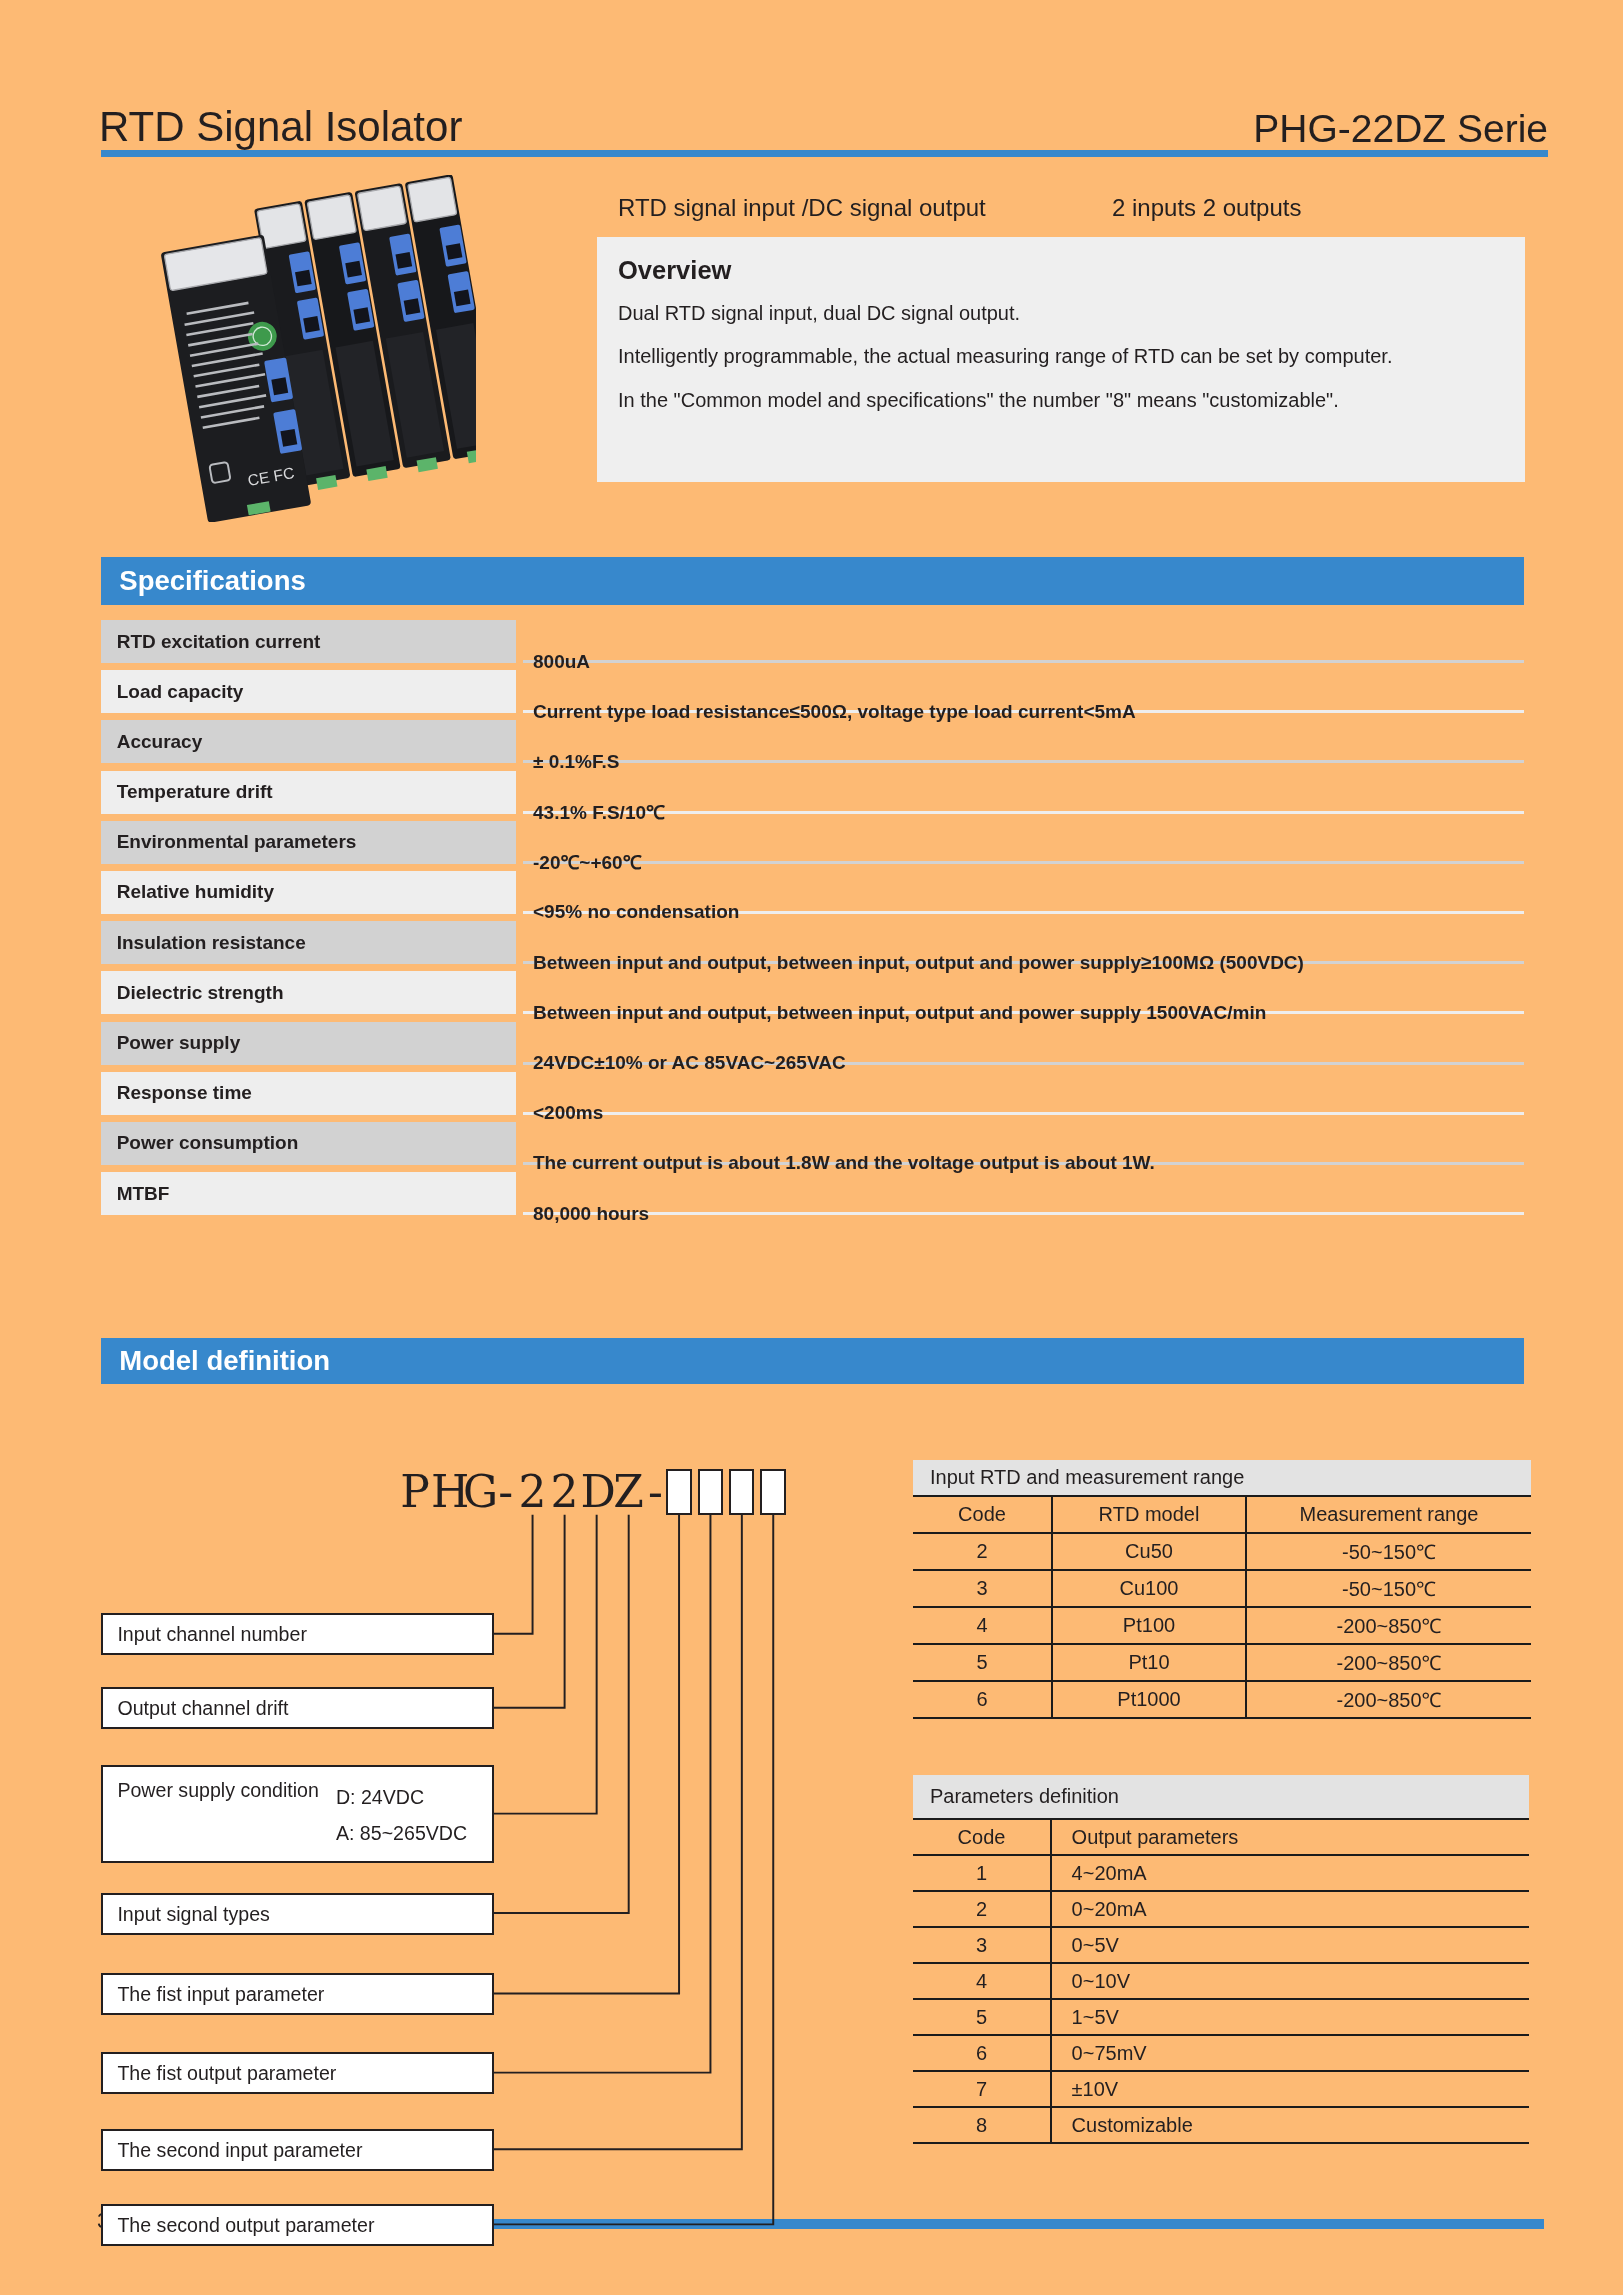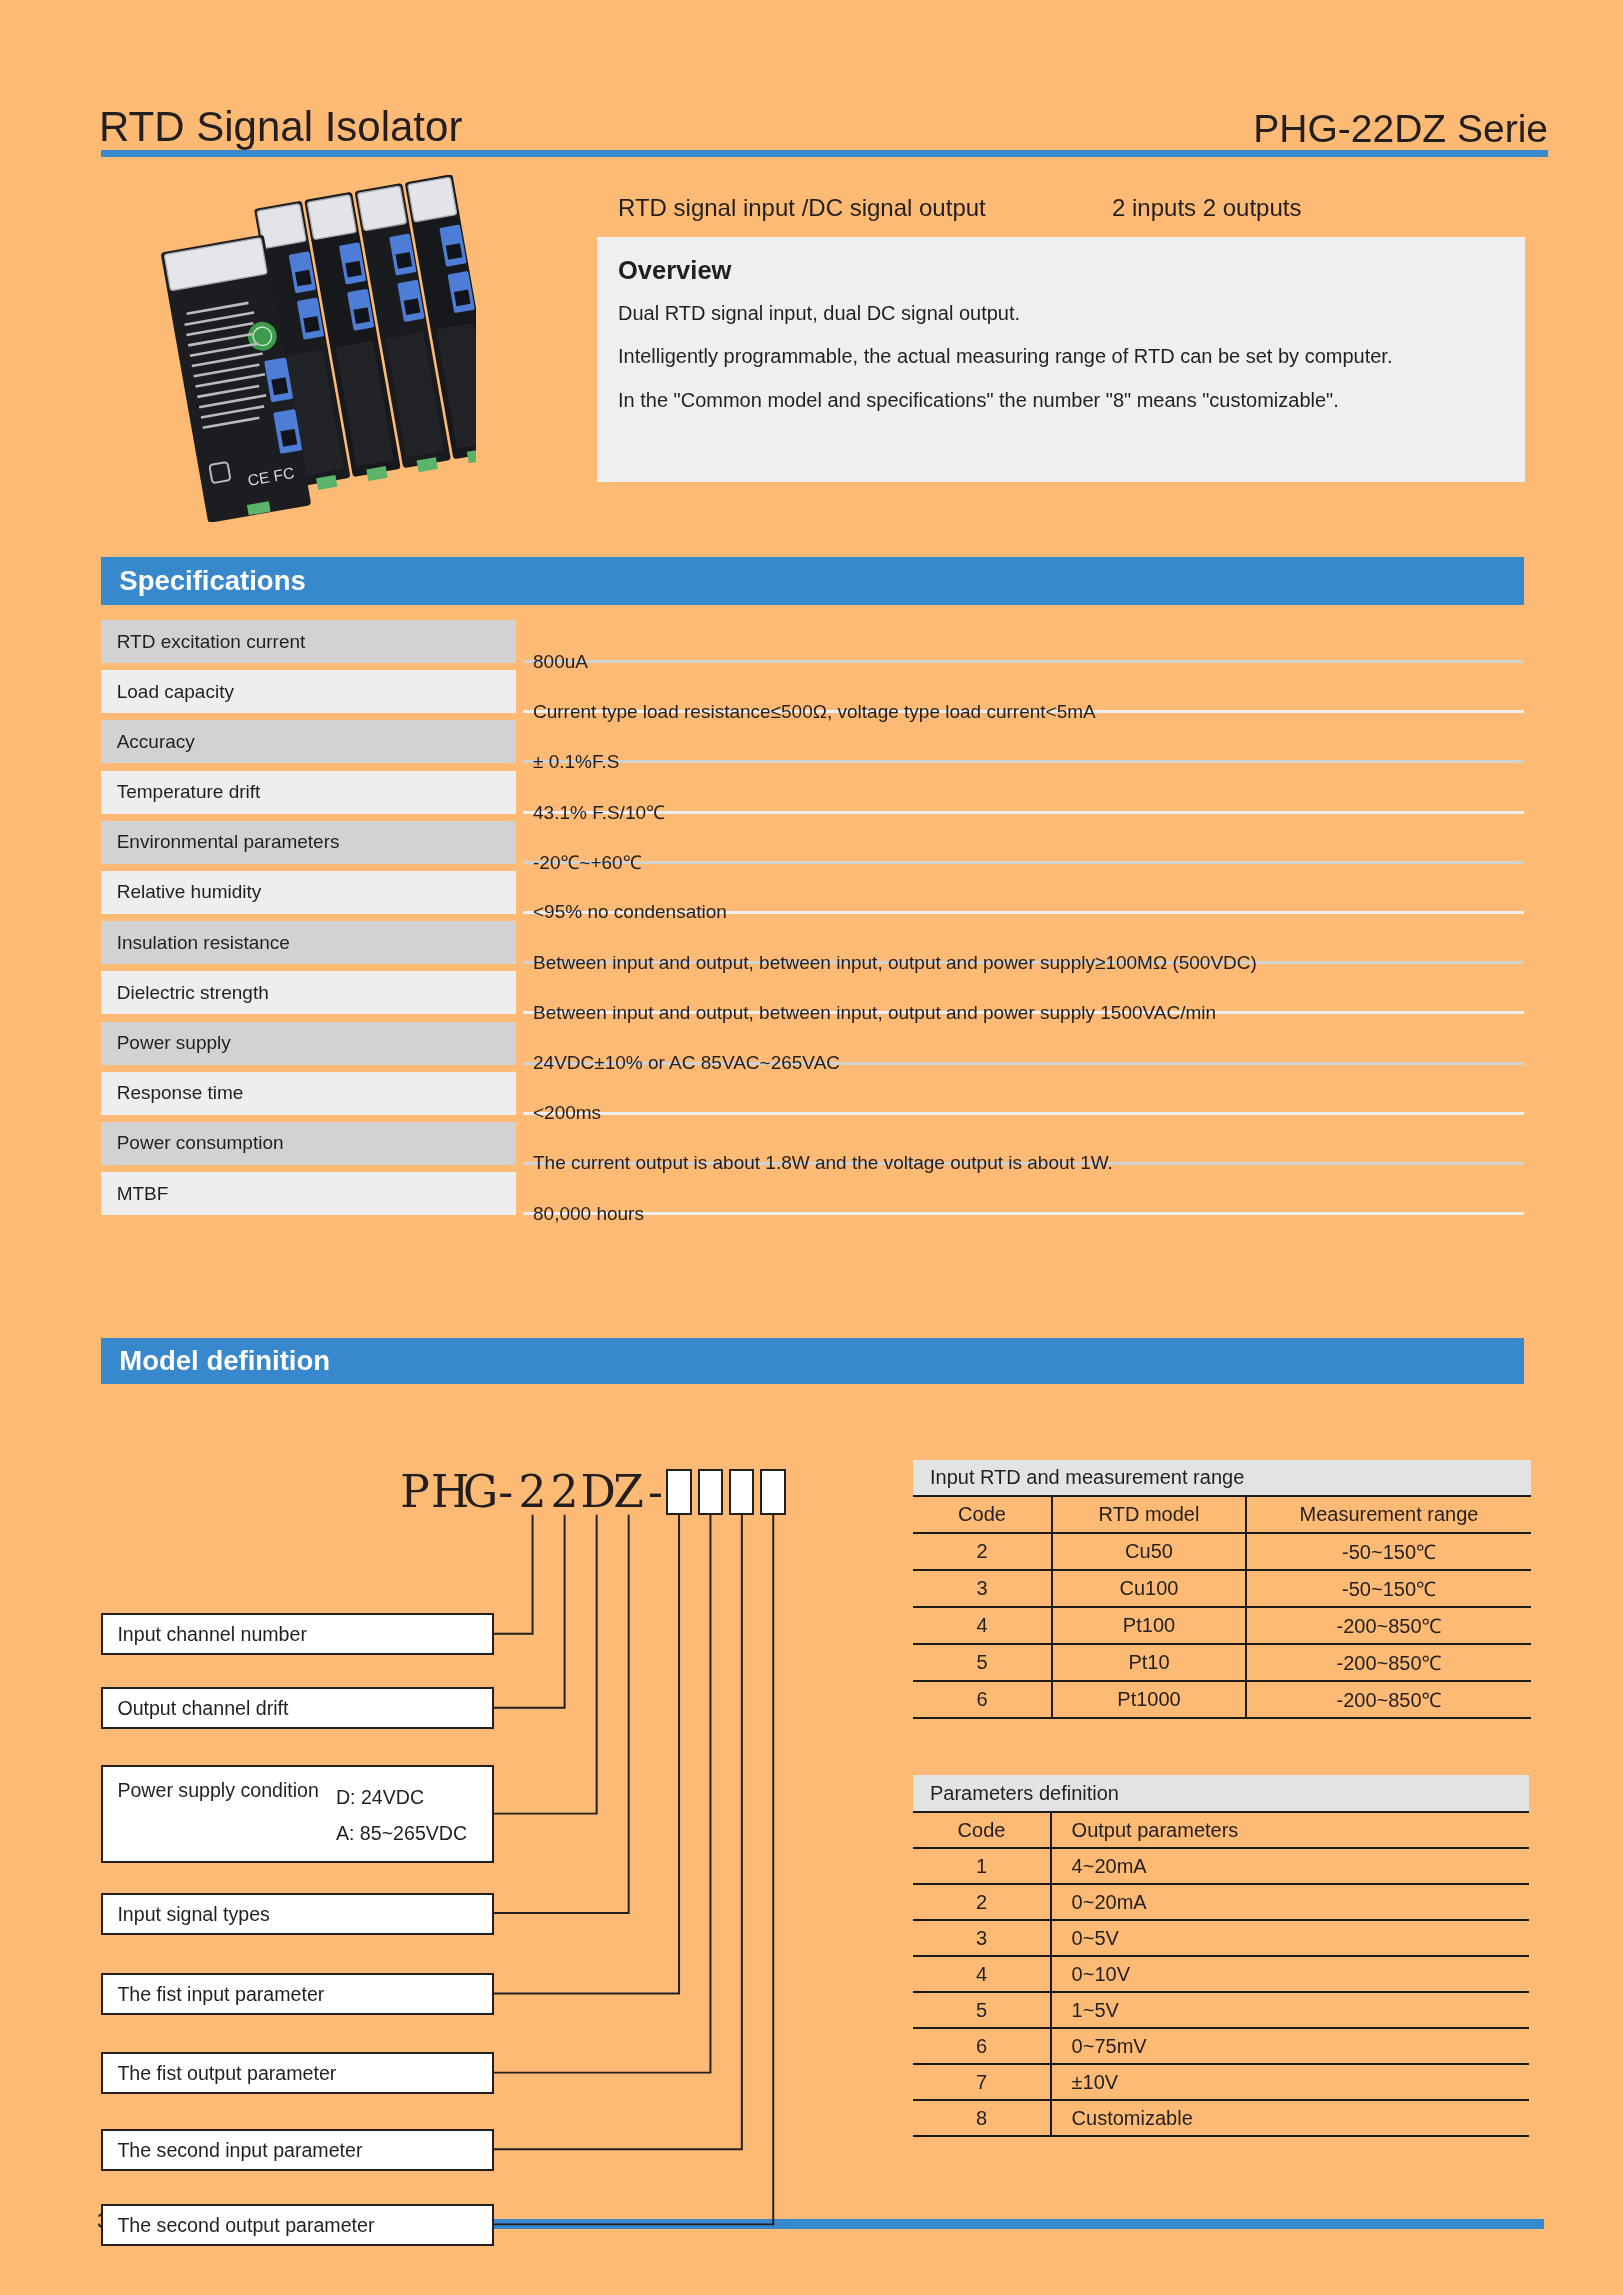--- a/index.html
+++ b/index.html
@@ -21,21 +21,21 @@
   .ov-l0{left:618px;top:302px;} .ov-l1{left:618px;top:345px;} .ov-l2{left:618px;top:389px;}
 
   
   .secbar{left:101px;width:1423px;background:#3788cc;color:#fff;font-size:27.5px;font-weight:bold;
           display:flex;align-items:center;padding-left:18.3px;box-sizing:border-box;}
   .bar-spec{top:557px;height:48px;}
   .bar-model{top:1338px;height:46px;}
 
   
   .specs{left:101px;top:620px;width:1423px;}
-  .srow{display:flex;height:43px;margin-bottom:7.2px;}
+  .srow{display:flex;height:43px;margin-bottom:7.2px;font-weight:bold;}
   .slabel{width:415px;display:flex;align-items:center;padding-left:15.7px;box-sizing:border-box;font-size:19px;}
   .sval{flex:1;margin-left:6.5px;display:flex;align-items:center;padding-left:10.5px;box-sizing:border-box;font-size:19px;margin-top:40px;}
   .srow.d .slabel,.srow.d .sval{background:#d2d2d2;}
   .srow.l .slabel,.srow.l .sval{background:#eeeeee;}
 
   
   .mrow{left:399px;top:1467px;display:flex;align-items:flex-end;height:48px;}
   .mc{width:32px;text-align:center;font-family:"DejaVu Serif",serif;font-size:44px;line-height:47px;}
   .mc.n{width:21.6px;}
   .mbox{width:25.5px;height:46px;border:2px solid #231f20;box-sizing:border-box;background:#fff;margin-left:5.9px;}
@@ -49,21 +49,21 @@
   .co3 .opts{margin-left:17px;line-height:1.85;}
   .co4{top:1893px;} .co5{top:1973px;} .co6{top:2052px;} .co7{top:2129px;} .co8{top:2204px;}
 
   .leads{left:0;top:0;width:1623px;height:2295px;pointer-events:none;z-index:1;}
 
   
   .ttl{background:#e3e3e3;display:flex;align-items:center;padding-left:17px;box-sizing:border-box;font-size:20px;}
   .t1{left:913px;top:1460px;width:618px;}
   .t1 .ttl{height:35px;}
   .t2{left:913px;top:1775px;width:616px;}
-  .t2 .ttl{height:36px;text-align:center;}
+  .t2 .ttl{height:43px;text-align:center;}
   table.dt{width:100%;border-collapse:collapse;border-top:2.6px solid #1b1b1b;}
   .dt td{border-bottom:2px solid #1b1b1b;height:35px;text-align:center;font-size:20px;padding:0;}
   .t2 .dt td{height:34px;}
   .dt td.v{border-left:2px solid #1b1b1b;}
   .dt td.out{text-align:left;padding-left:19.6px;}
 
   
   .pg{left:97px;top:2208px;font-size:21.6px;}
   .url{left:143px;top:2212px;font-size:19px;font-style:italic;}
   .fbar{left:419px;top:2219px;width:1125px;height:9.8px;background:#3788cc;}

